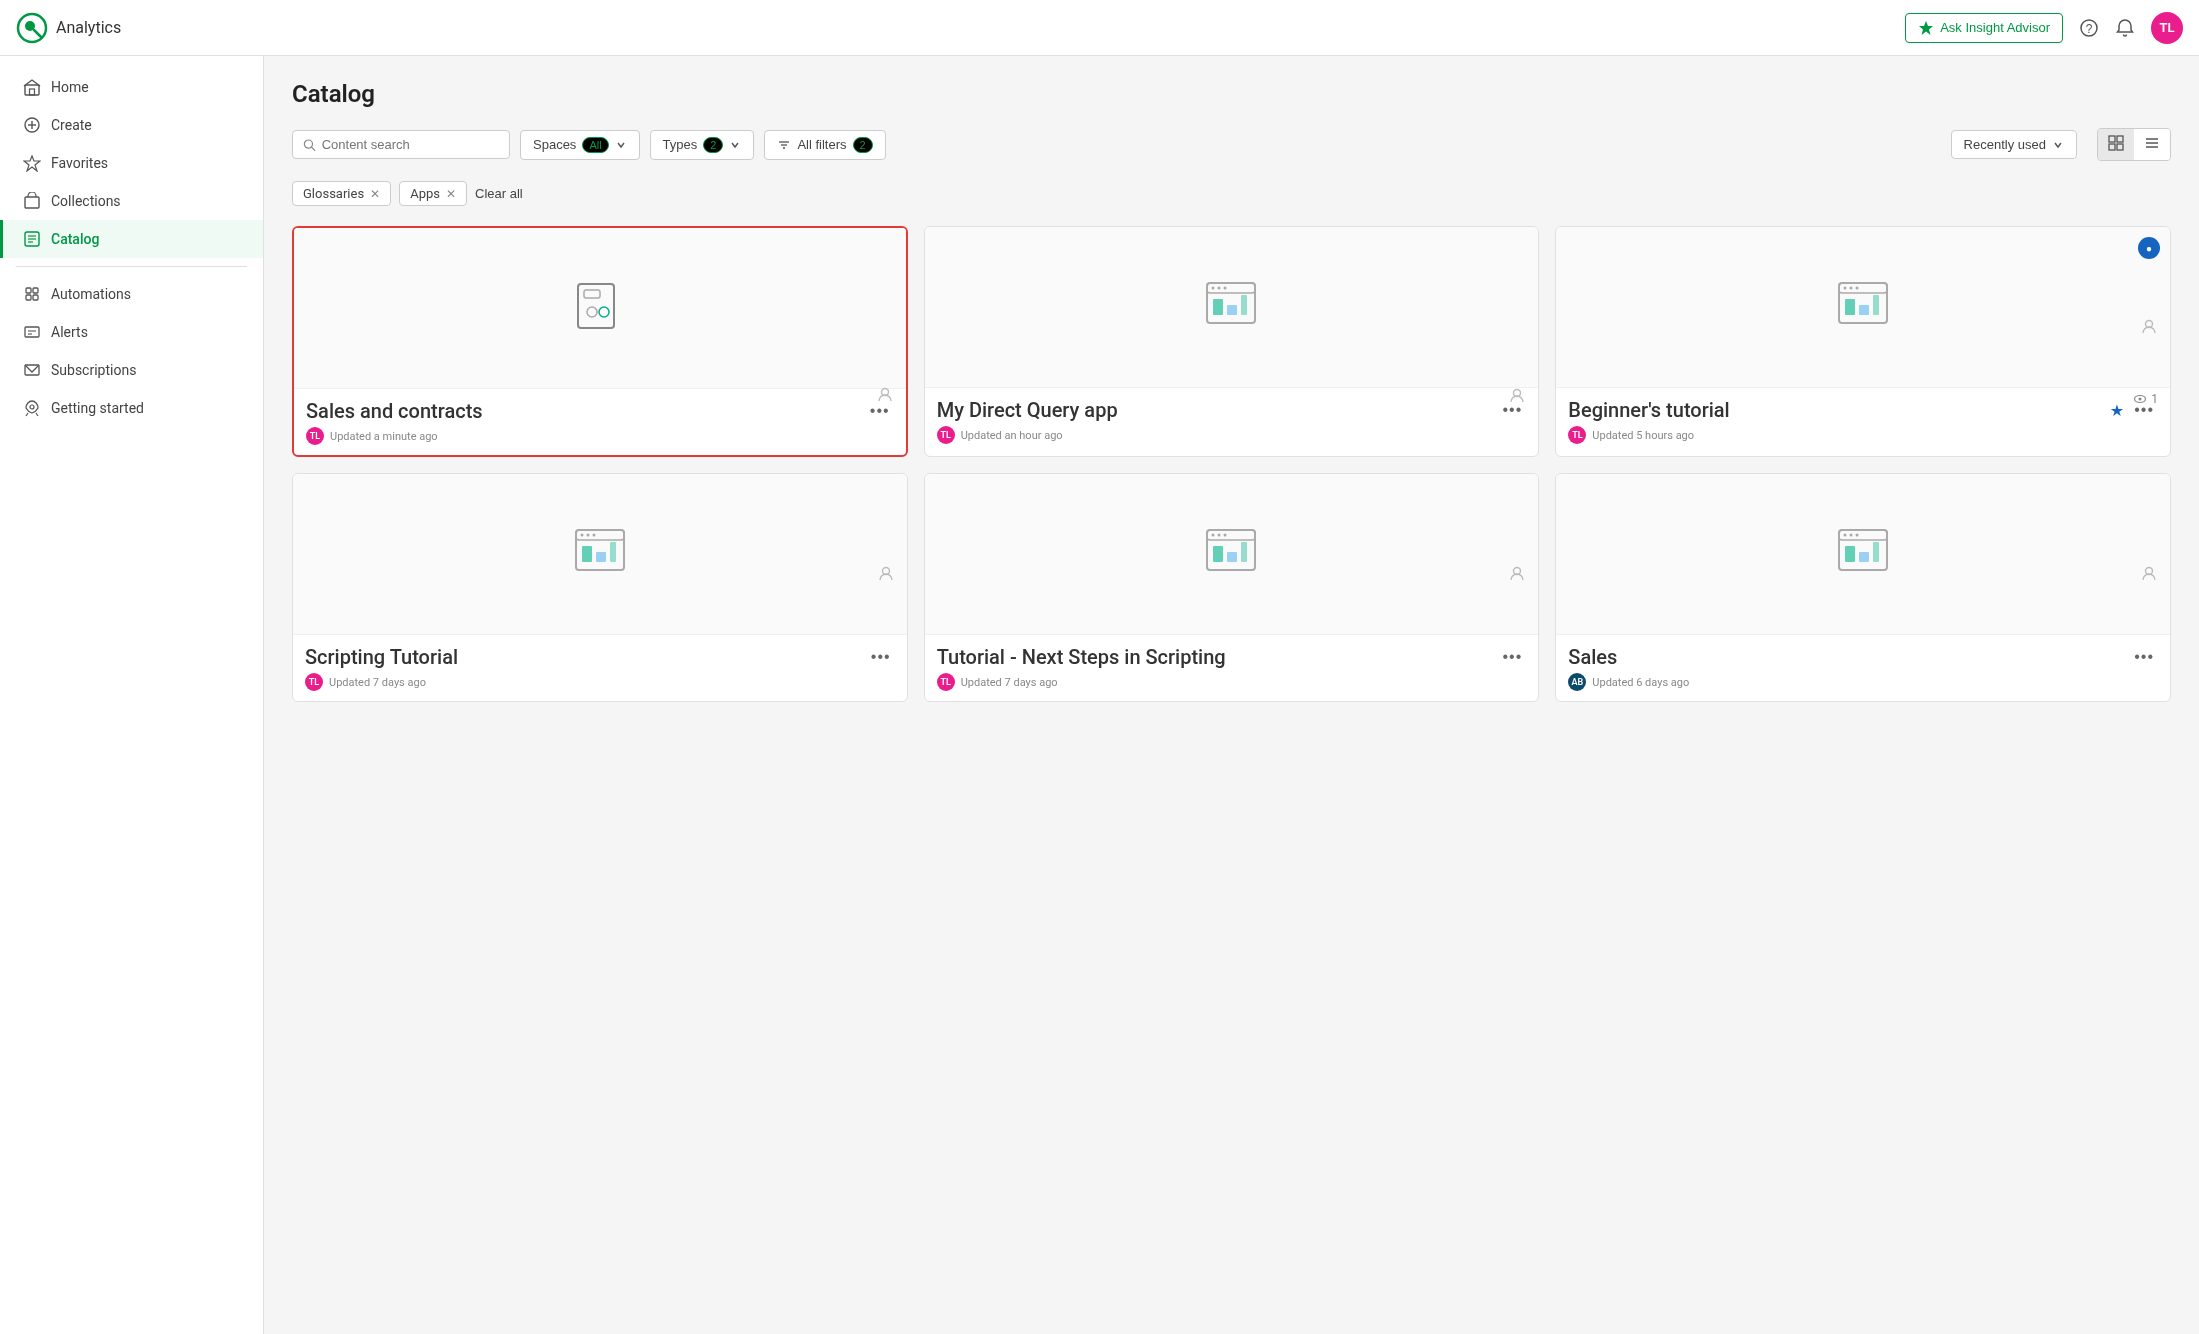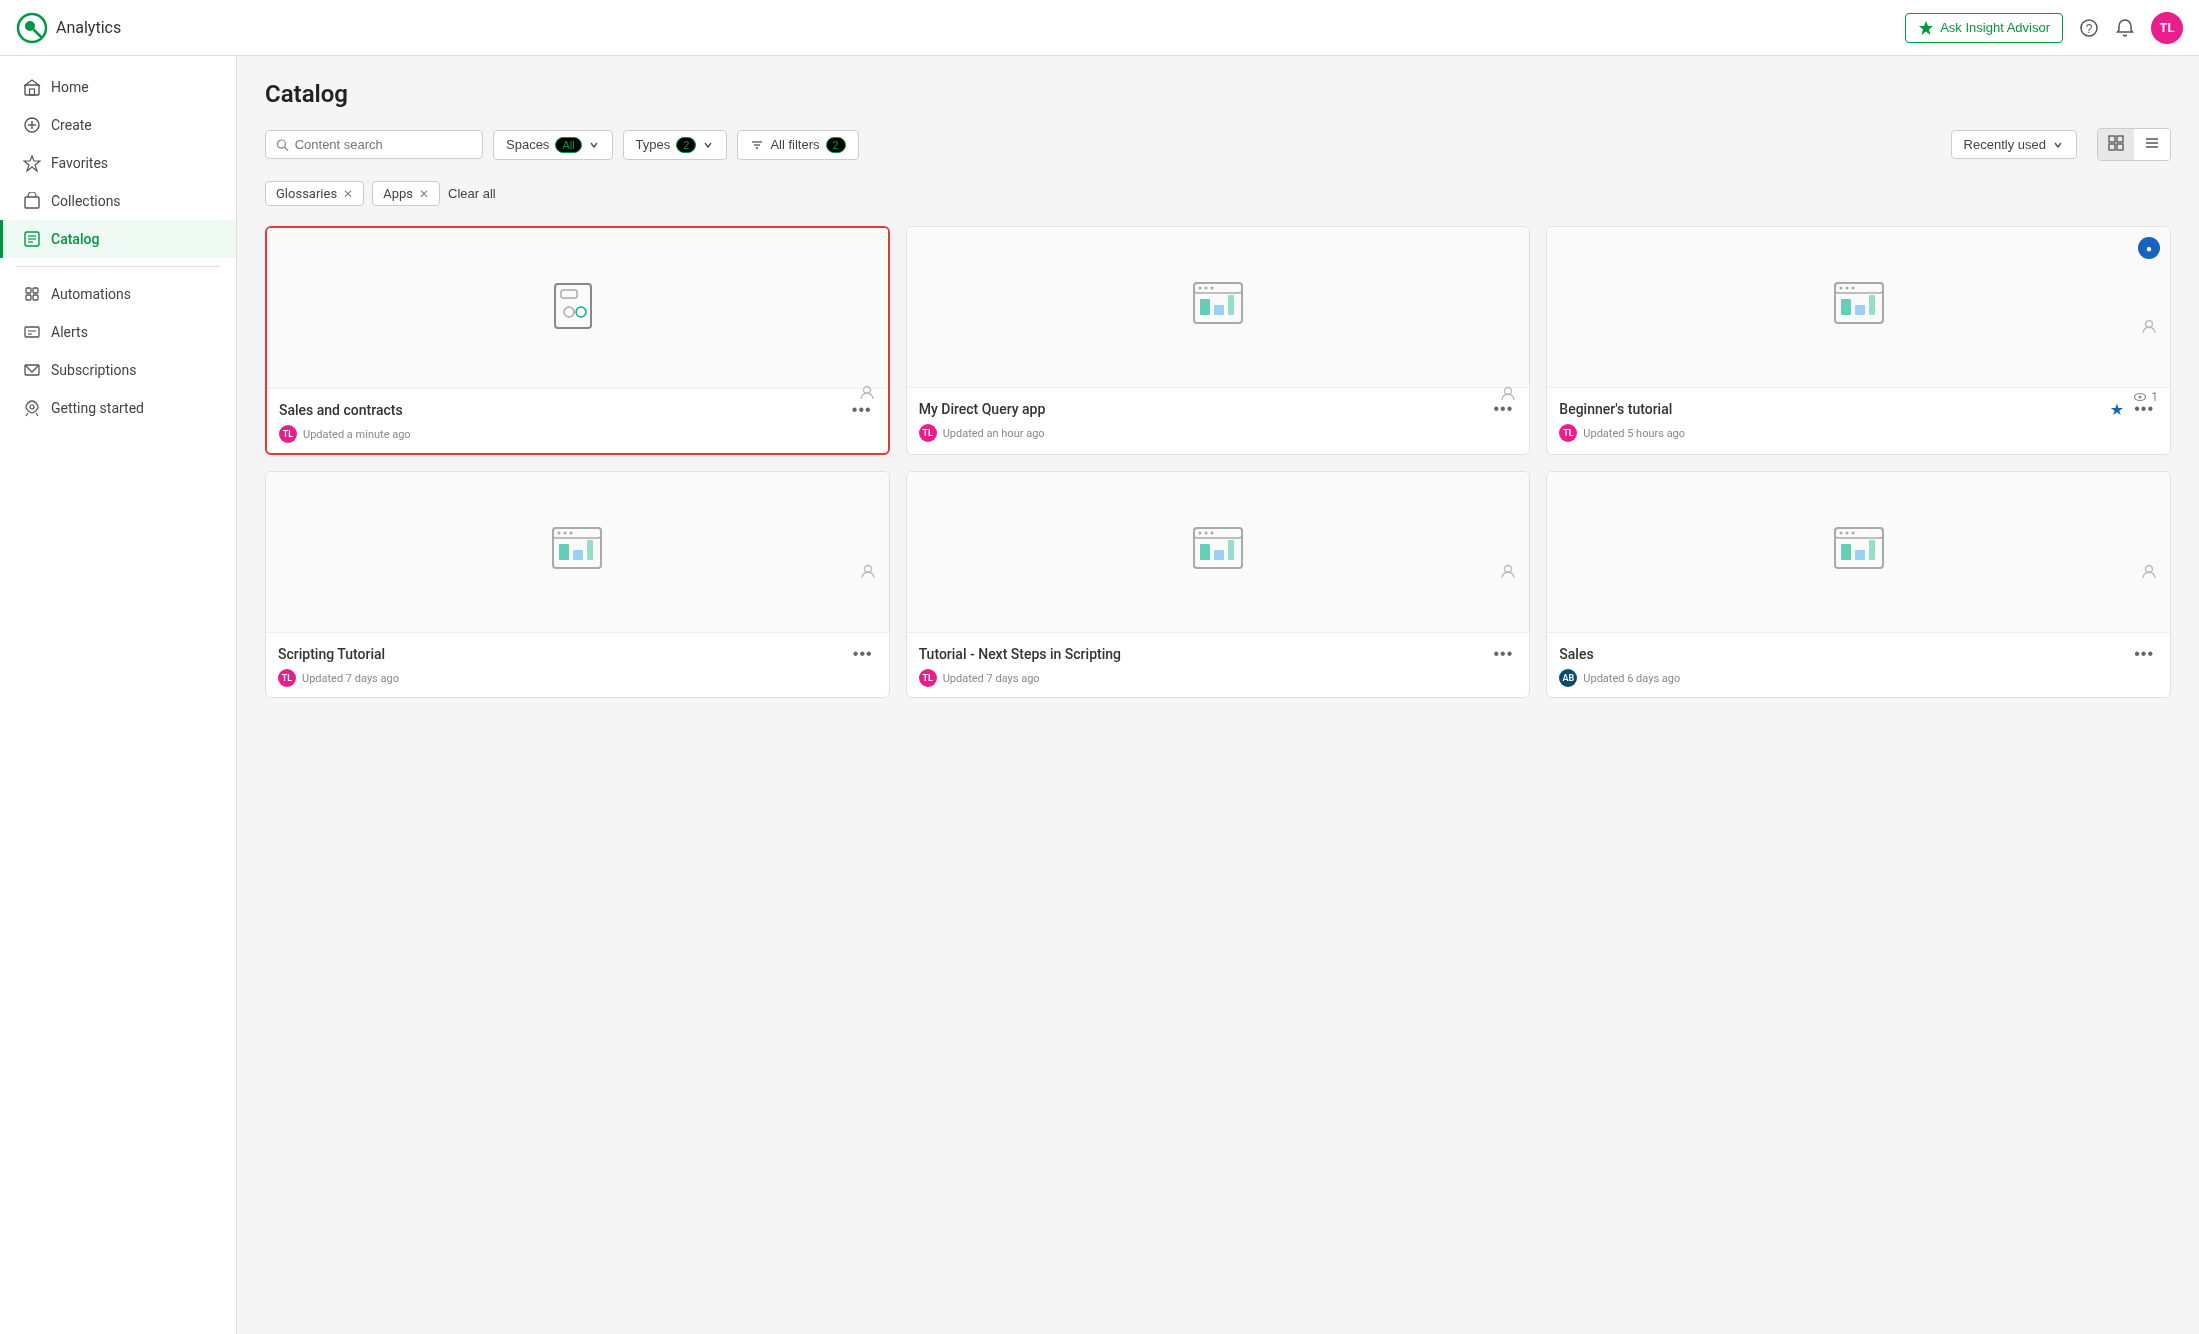--- a/index.html
+++ b/index.html
@@ -25,21 +25,21 @@
       border-radius: 4px; padding: 6px 12px; font-size: 13px; cursor: pointer; background: #fff;
     }
     .icon-btn { background: none; border: none; cursor: pointer; color: #555; font-size: 18px; display: flex; align-items: center; }
     .avatar { width: 32px; height: 32px; border-radius: 50%; background: #e91e8c; color: #fff; display: flex; align-items: center; justify-content: center; font-size: 13px; font-weight: 600; cursor: pointer; }
 
     
     .main-layout { display: flex; flex: 1; overflow: hidden; }
 
     
     .sidebar {
-      width: 237px; background: #fff; border-right: 1px solid #e0e0e0;
+      width: 264px; background: #fff; border-right: 1px solid #e0e0e0;
       display: flex; flex-direction: column; padding: 12px 0; flex-shrink: 0;
     }
     .sidebar-item {
       display: flex; align-items: center; gap: 10px; padding: 10px 20px;
       cursor: pointer; color: #444; font-size: 14px; border-left: 3px solid transparent;
     }
     .sidebar-item.active { color: #009845; border-left-color: #009845; font-weight: 500; background: #f0faf4; }
     .sidebar-divider { height: 1px; background: #e0e0e0; margin: 8px 16px; }
     .sidebar-footer { margin-top: auto; padding: 12px 20px; }
     .sidebar-collapse { display: flex; align-items: center; gap: 8px; cursor: pointer; color: #666; font-size: 13px; }
@@ -83,21 +83,21 @@
     
     .cards-grid { display: grid; grid-template-columns: repeat(3, 1fr); gap: 16px; }
     .card {
       background: #fff; border-radius: 6px; border: 1px solid #e0e0e0;
       overflow: hidden; cursor: pointer; position: relative;
     }
     .card.highlighted { border: 2px solid #e53935; }
     .card-image { height: 160px; display: flex; align-items: center; justify-content: center; background: #fafafa; }
     .card-footer { padding: 10px 12px; border-top: 1px solid #f0f0f0; }
     .card-footer-top { display: flex; align-items: center; justify-content: space-between; margin-bottom: 4px; }
-    .card-title { font-size: 14px; font-weight: 500; color: #333; }
+    .card-title { font-size: 20px; font-weight: 500; color: #333; }
     .card-meta { display: flex; align-items: center; gap: 6px; margin-top: 4px; }
     .card-avatar { width: 18px; height: 18px; border-radius: 50%; background: #e91e8c; color: #fff; font-size: 9px; display: flex; align-items: center; justify-content: center; font-weight: 600; }
     .card-time { font-size: 11px; color: #888; }
     .card-actions { display: flex; align-items: center; gap: 6px; }
     .card-more { background: none; border: none; cursor: pointer; color: #666; font-size: 16px; letter-spacing: 1px; padding: 2px 4px; }
     .card-star { background: none; border: none; cursor: pointer; color: #1565c0; font-size: 16px; }
     .card-user-icon { color: #bbb; font-size: 16px; }
 
     
     svg { display: inline-block; }

